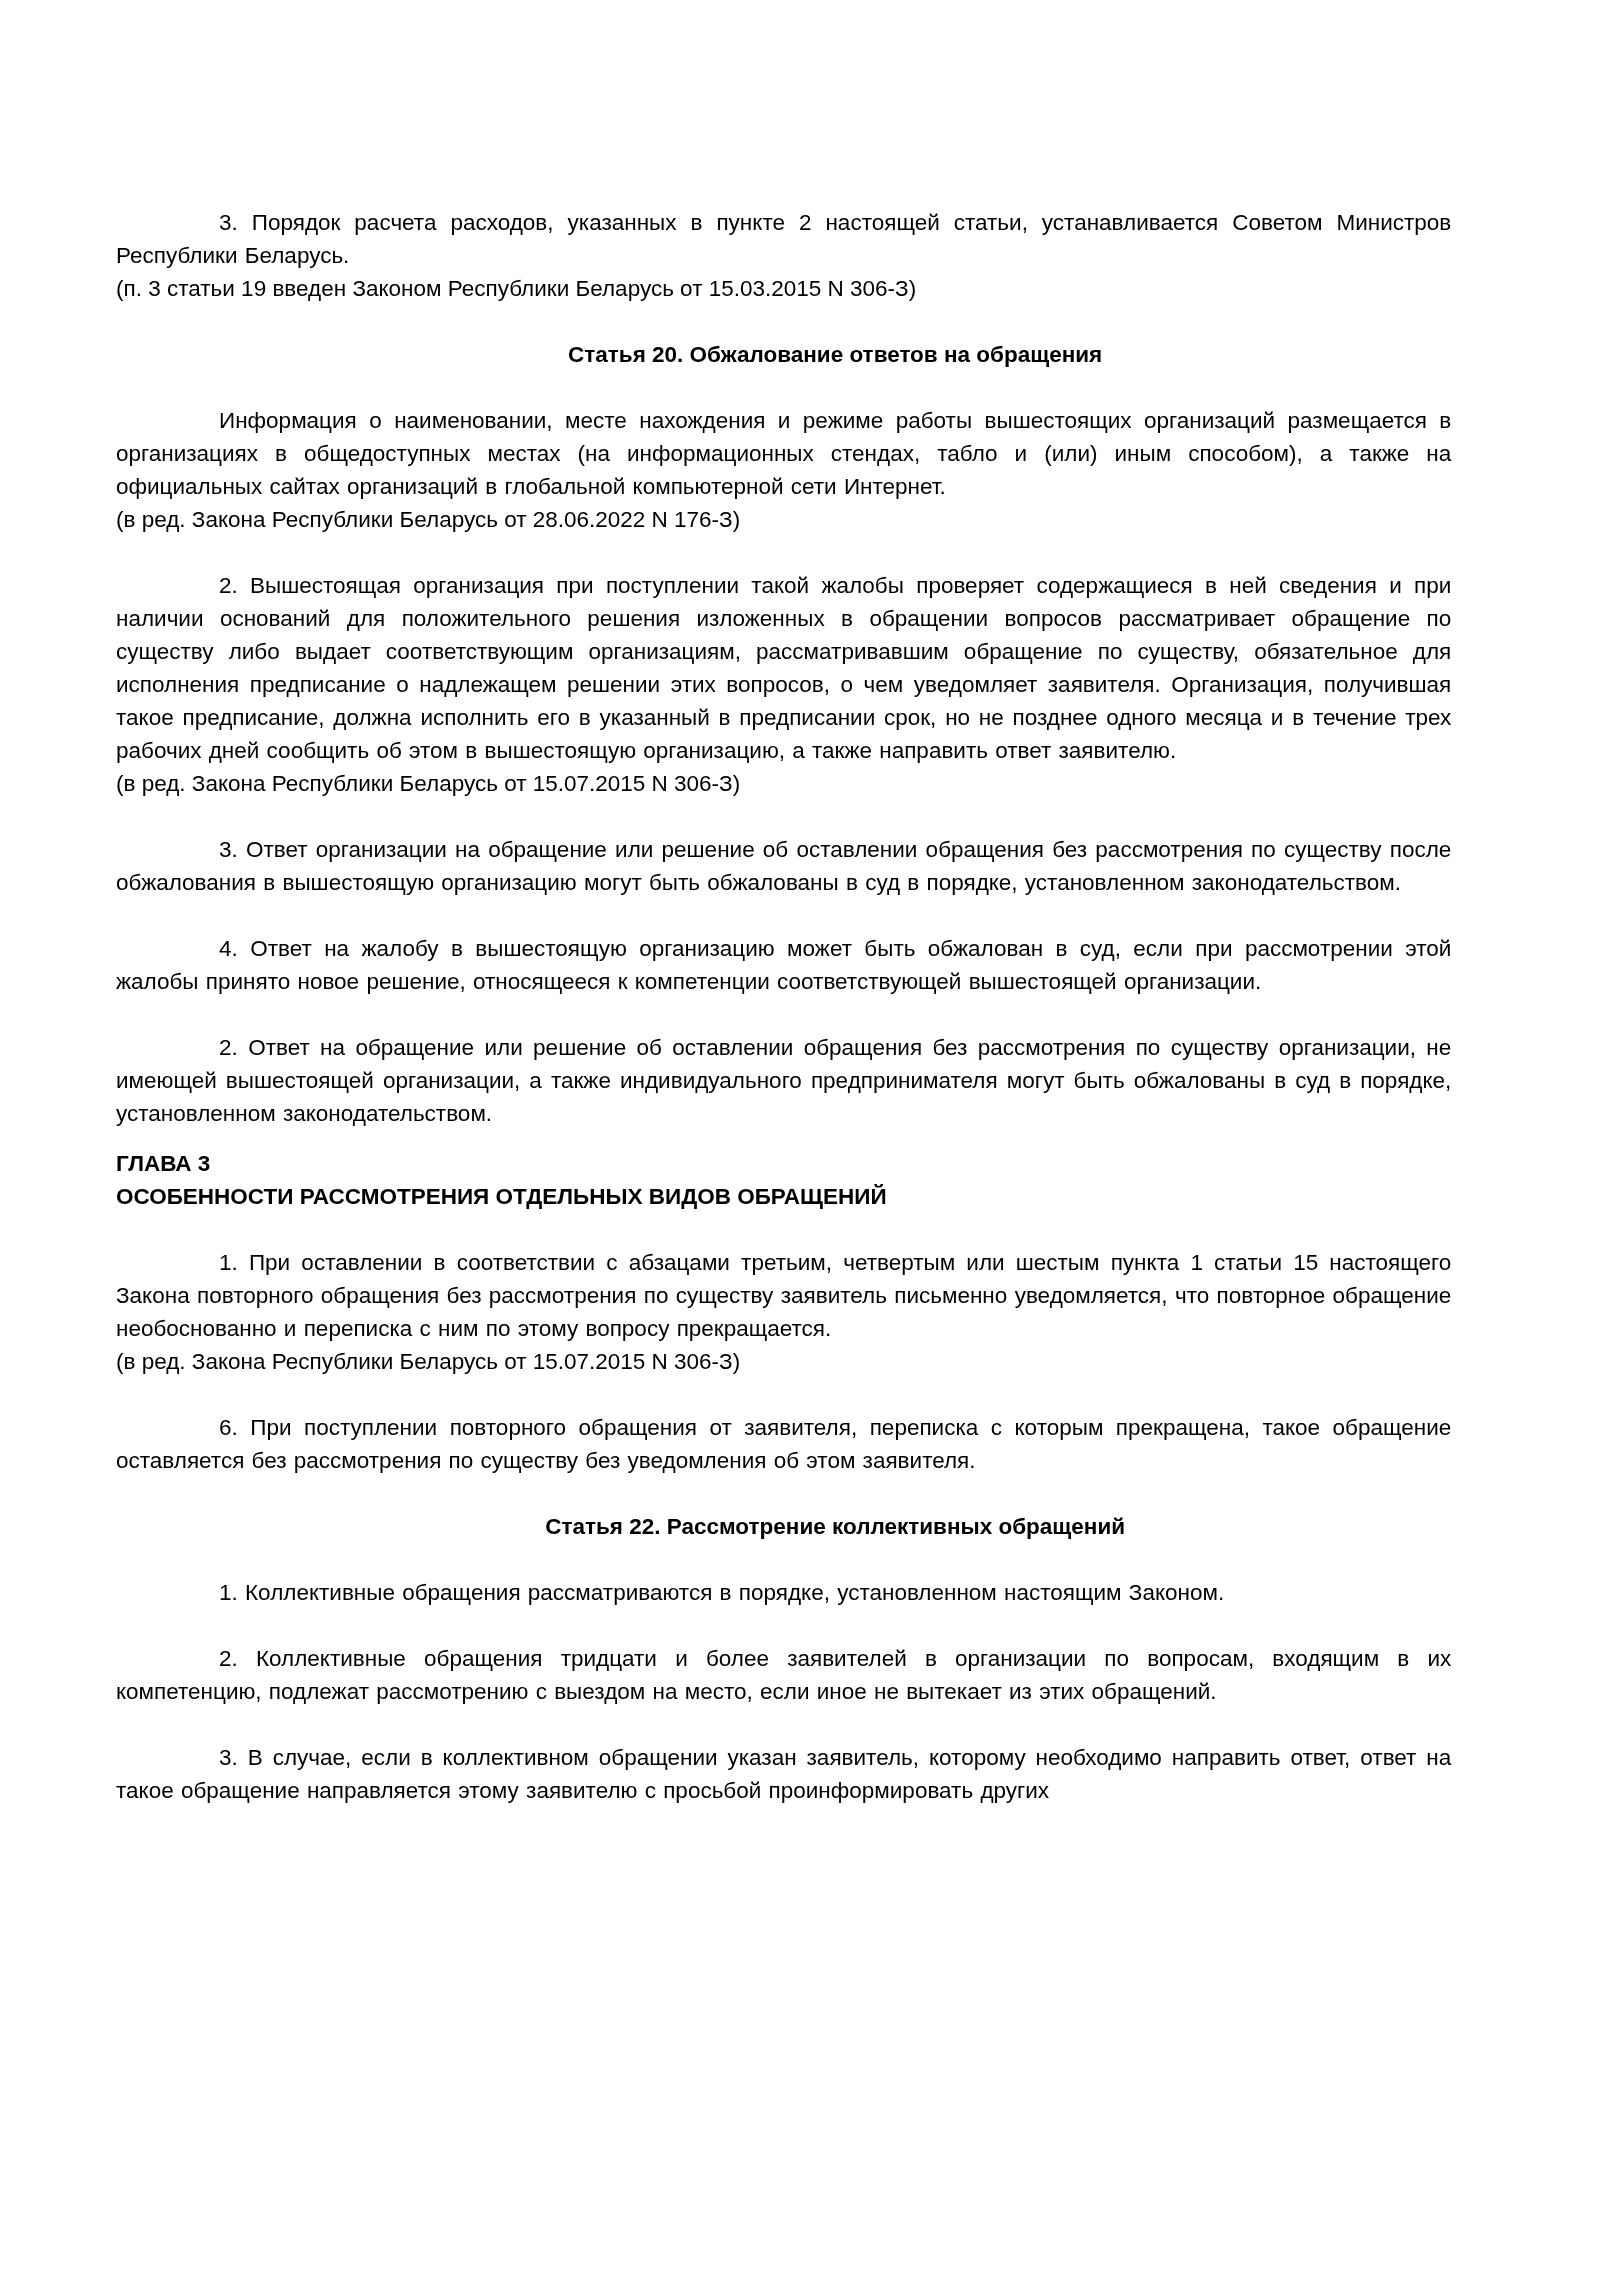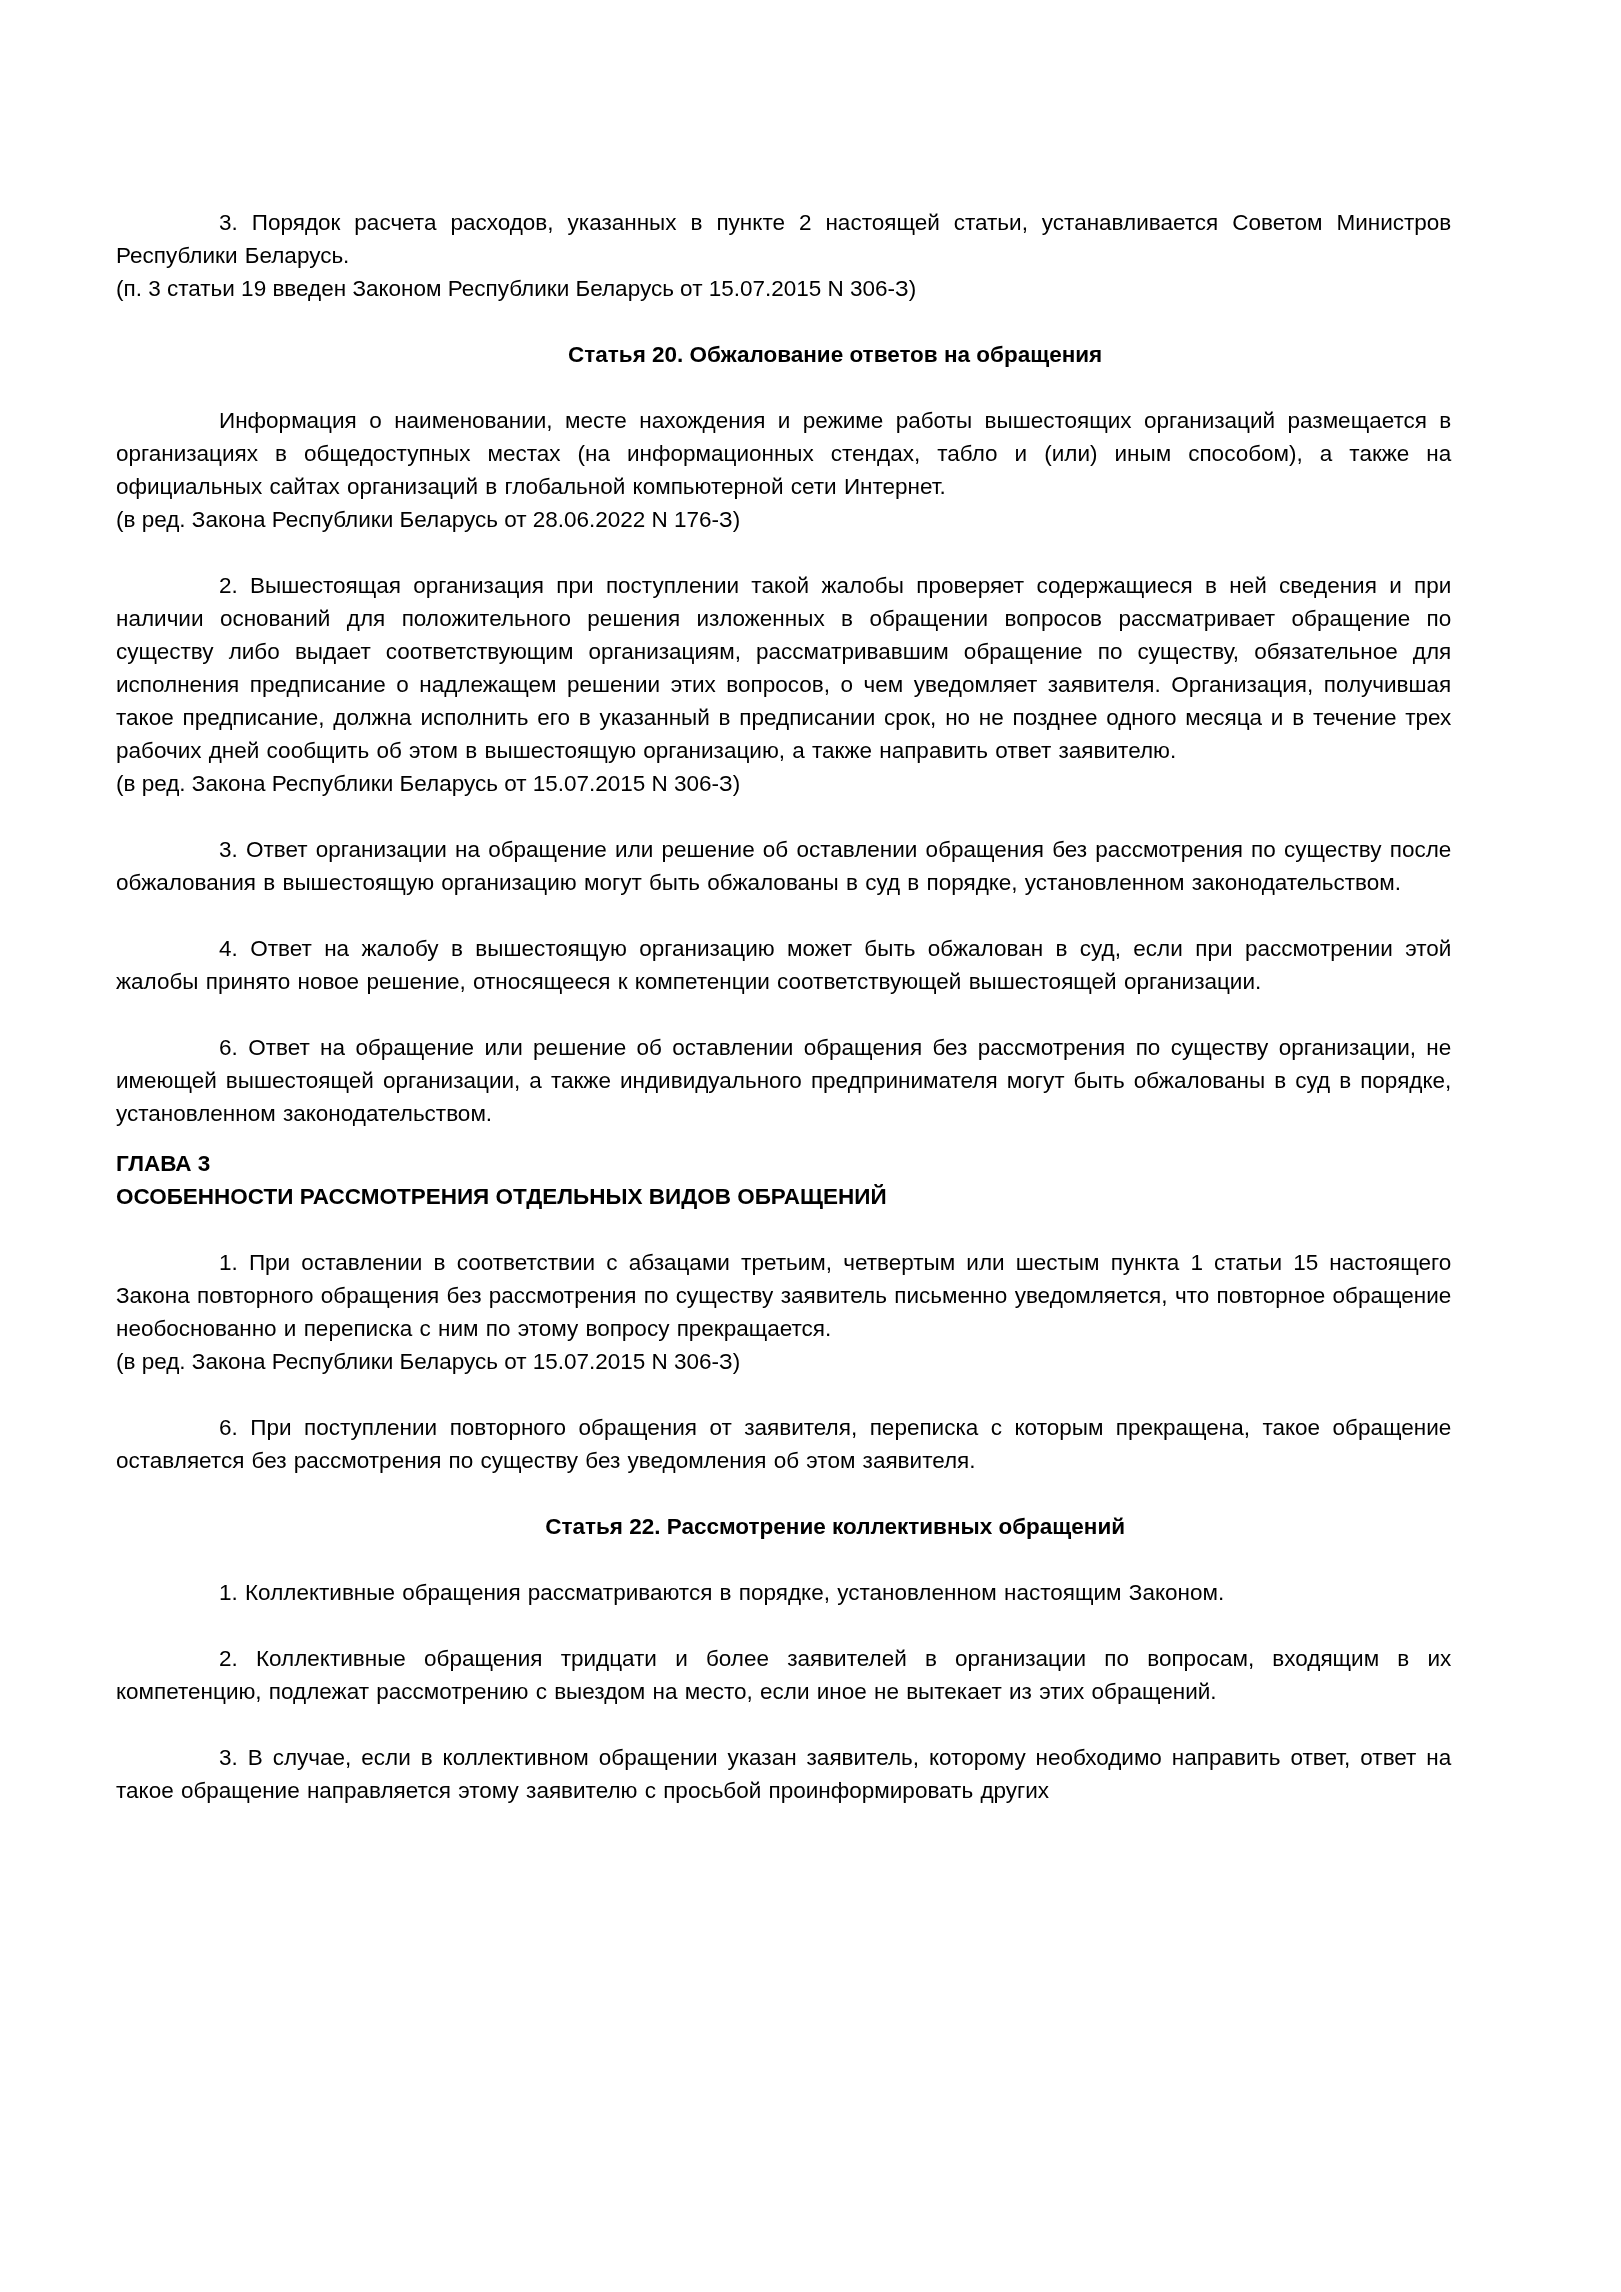--- a/index.html
+++ b/index.html
@@ -43,29 +43,29 @@
     font-weight: bold;
     text-align: left;
     text-indent: 0;
   }
 </style>
 </head>
 <body>
 
 <main class="doc">
     <div class="p">3. Порядок расчета расходов, указанных в пункте 2 настоящей статьи, устанавливается Советом Министров Республики Беларусь.</div>
-    <div class="note">(п. 3 статьи 19 введен Законом Республики Беларусь от 15.07.2015 N 306-З)</div>
+    <div class="note">(п. 3 статьи 19 введен Законом Республики Беларусь от 15.03.2015 N 306-З)</div>
     <div class="h">Статья 20. Обжалование ответов на обращения</div>
     <div class="p">Информация о наименовании, месте нахождения и режиме работы вышестоящих организаций размещается в организациях в общедоступных местах (на информационных стендах, табло и (или) иным способом), а также на официальных сайтах организаций в глобальной компьютерной сети Интернет.</div>
     <div class="note">(в ред. Закона Республики Беларусь от 28.06.2022 N 176-З)</div>
     <div class="p">2. Вышестоящая организация при поступлении такой жалобы проверяет содержащиеся в ней сведения и при наличии оснований для положительного решения изложенных в обращении вопросов рассматривает обращение по существу либо выдает соответствующим организациям, рассматривавшим обращение по существу, обязательное для исполнения предписание о надлежащем решении этих вопросов, о чем уведомляет заявителя. Организация, получившая такое предписание, должна исполнить его в указанный в предписании срок, но не позднее одного месяца и в течение трех рабочих дней сообщить об этом в вышестоящую организацию, а также направить ответ заявителю.</div>
     <div class="note">(в ред. Закона Республики Беларусь от 15.07.2015 N 306-З)</div>
     <div class="p">3. Ответ организации на обращение или решение об оставлении обращения без рассмотрения по существу после обжалования в вышестоящую организацию могут быть обжалованы в суд в порядке, установленном законодательством.</div>
     <div class="p">4. Ответ на жалобу в вышестоящую организацию может быть обжалован в суд, если при рассмотрении этой жалобы принято новое решение, относящееся к компетенции соответствующей вышестоящей организации.</div>
-    <div class="p">6. Ответ на обращение или решение об оставлении обращения без рассмотрения по существу организации, не имеющей вышестоящей организации, а также индивидуального предпринимателя могут быть обжалованы в суд в порядке, установленном законодательством.</div>
+    <div class="p">2. Ответ на обращение или решение об оставлении обращения без рассмотрения по существу организации, не имеющей вышестоящей организации, а также индивидуального предпринимателя могут быть обжалованы в суд в порядке, установленном законодательством.</div>
     <div class="chapter">
       <div>ГЛАВА 3</div>
       <div>ОСОБЕННОСТИ РАССМОТРЕНИЯ ОТДЕЛЬНЫХ ВИДОВ ОБРАЩЕНИЙ</div>
     </div>
     <div class="p">1. При оставлении в соответствии с абзацами третьим, четвертым или шестым пункта 1 статьи 15 настоящего Закона повторного обращения без рассмотрения по существу заявитель письменно уведомляется, что повторное обращение необоснованно и переписка с ним по этому вопросу прекращается.</div>
     <div class="note">(в ред. Закона Республики Беларусь от 15.07.2015 N 306-З)</div>
     <div class="p">6. При поступлении повторного обращения от заявителя, переписка с которым прекращена, такое обращение оставляется без рассмотрения по существу без уведомления об этом заявителя.</div>
     <div class="h">Статья 22. Рассмотрение коллективных обращений</div>
     <div class="p">1. Коллективные обращения рассматриваются в порядке, установленном настоящим Законом.</div>
     <div class="p">2. Коллективные обращения тридцати и более заявителей в организации по вопросам, входящим в их компетенцию, подлежат рассмотрению с выездом на место, если иное не вытекает из этих обращений.</div>

